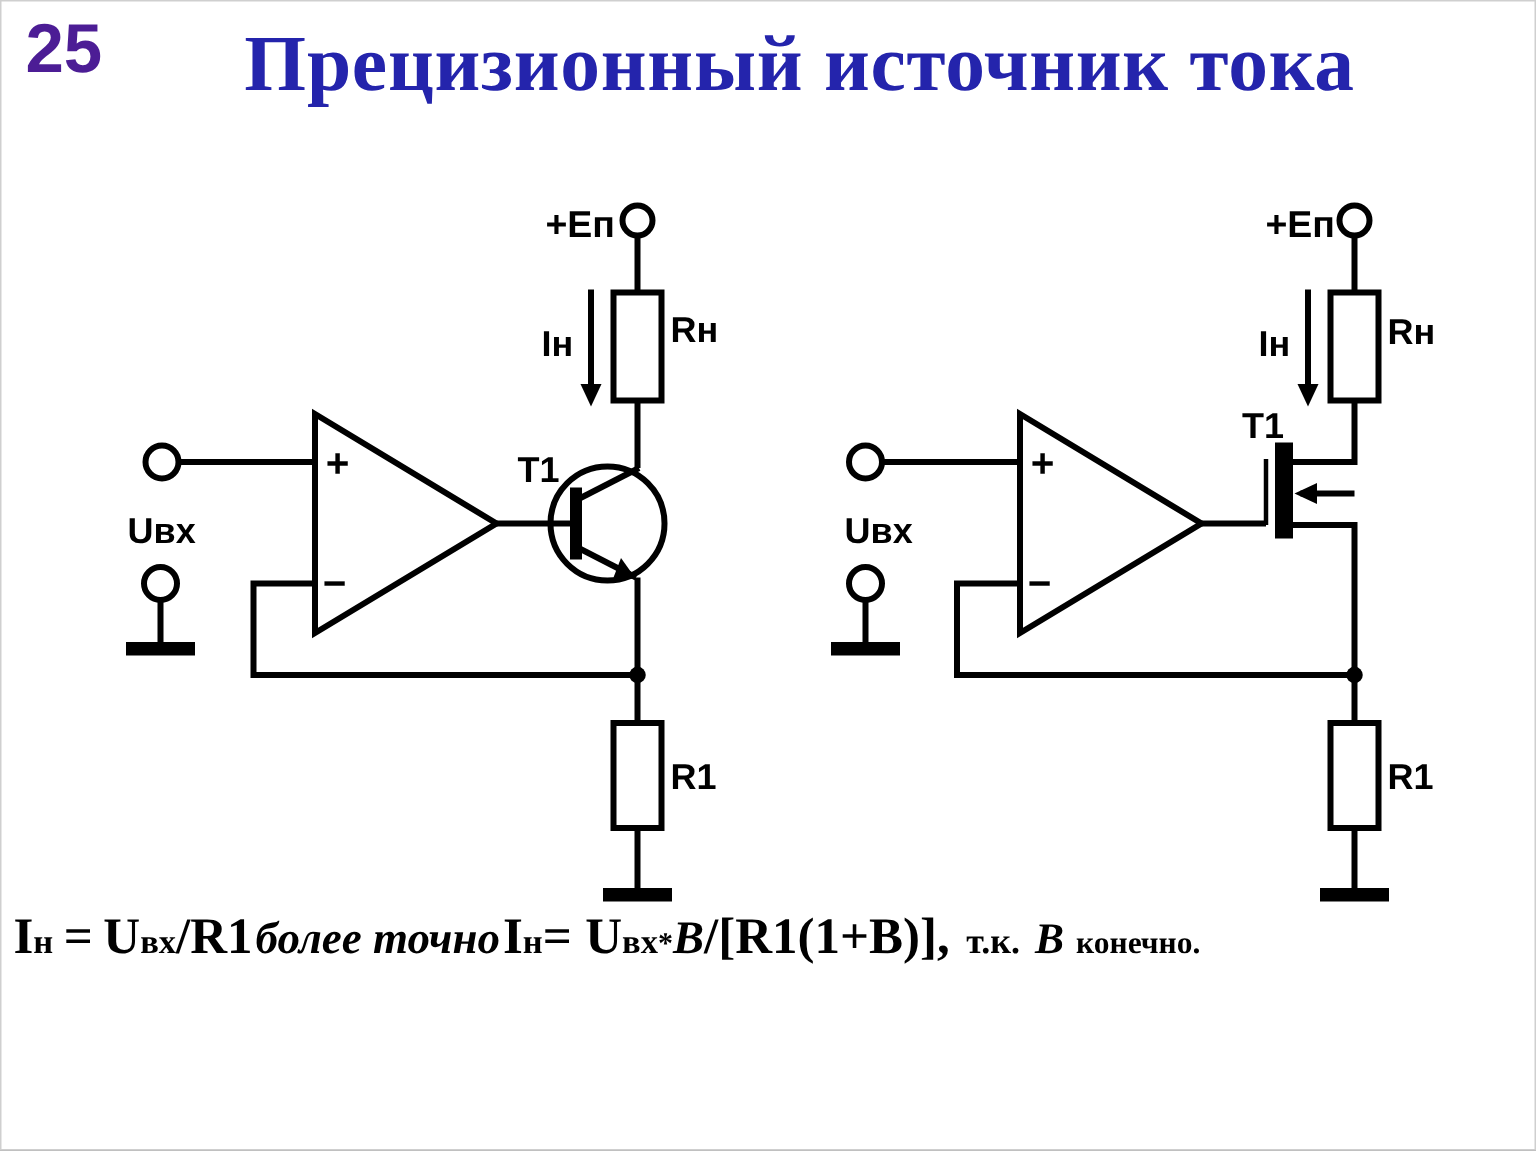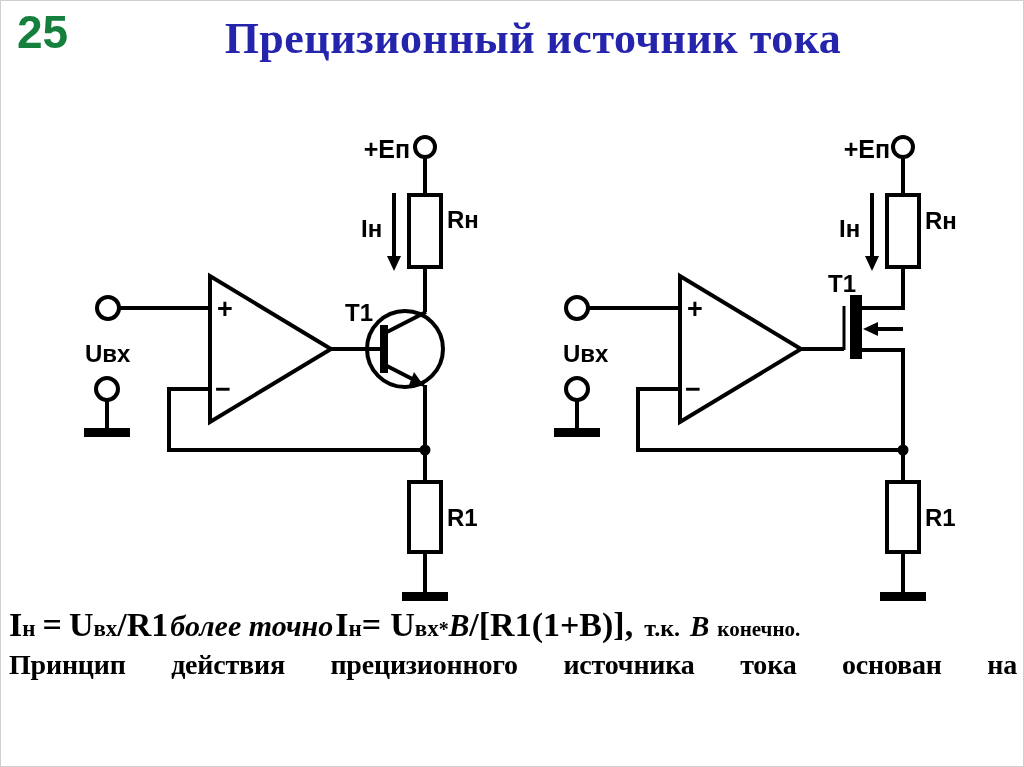--- a/index.html
+++ b/index.html
@@ -3,25 +3,25 @@
 <meta charset="utf-8">
 <style>
   html,body{margin:0;padding:0;background:#888;}
   .slide{
     position:relative;width:1024px;height:767px;background:#fff;
     border:1px solid #cfcfcf;box-sizing:border-box;overflow:hidden;
     font-family:"Liberation Serif",serif;color:#000;
   }
   .slide-number{
     position:absolute;top:4px;left:16px;
-    font-family:"Liberation Sans",sans-serif;font-weight:bold;font-size:46px;color:#15803d;
+    font-family:"Liberation Sans",sans-serif;font-weight:bold;font-size:46px;color:#4c1d95;
   }
   .slide-title{
     position:absolute;top:12px;left:56px;width:952px;text-align:center;
-    font-family:"Liberation Serif",serif;font-weight:bold;font-size:44px;letter-spacing:.5px;
+    font-family:"Liberation Serif",serif;font-weight:bold;font-size:53px;letter-spacing:.5px;
   }
   svg.circuit{position:absolute;left:0;top:0;}
   svg.circuit text{
     font-family:"Liberation Sans",sans-serif;font-weight:bold;fill:#000;
   }
   .caption{position:absolute;left:8px;right:6px;top:605px;}
   .formula-line{
     white-space:nowrap;height:42px;font-family:"Liberation Serif",serif;font-weight:bold;
   }
   .fc{font-size:34px;}
@@ -173,16 +173,15 @@
         <text x="692" y="397" font-size="27" text-anchor="middle">−</text>
       </g>
     </g>
   </svg>
 
   <div class="caption">
 
     <div class="formula-line"><span class="fc">I</span><span class="fs">н</span><span class="feq">=</span><span class="fc">U</span><span class="fs">вх</span><span class="fc">/R1</span><span class="fi">более точно</span><span class="fc">I</span><span class="fs">н</span><span class="feq2">=</span><span class="fc">U</span><span class="fs">вх</span><span class="fstar">*</span><span class="fbi">B</span><span class="fc">/[R1(1+B)],</span><span class="ftxt ftk">т.к.</span><span class="fbi2">B</span><span class="ftxt">конечно.</span>
     </div>
 
-    <div class="para j">Принцип действия прецизионного источника тока основан на</div>
   </div>
 
 </div>
 
 </body></html>

